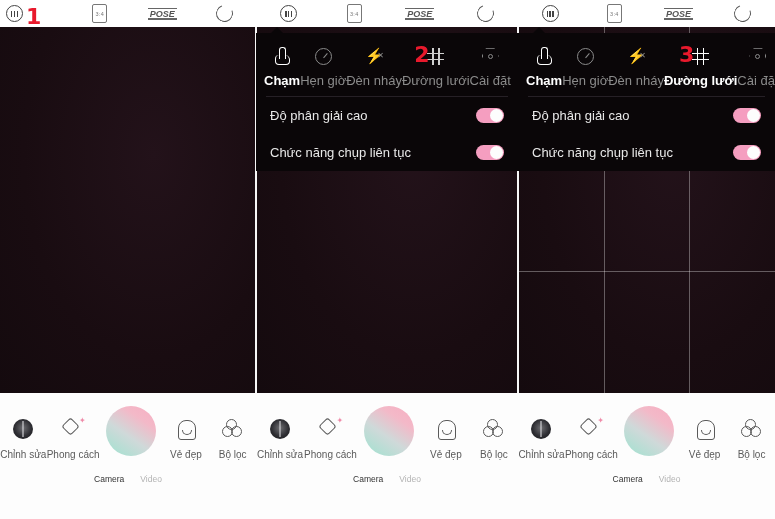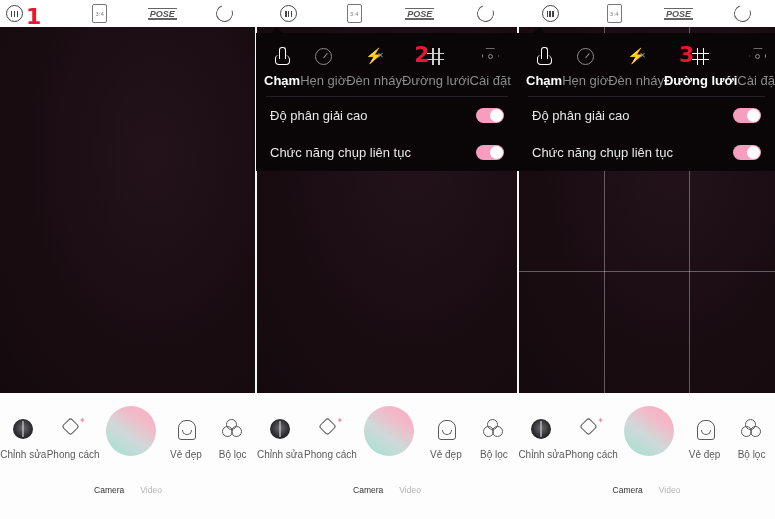--- a/index.html
+++ b/index.html
@@ -116,21 +116,21 @@
   .g-beauty::after { content:""; position:absolute; left:6px; top:11px; width:8px; height:4px;
                      border:1.4px solid #5a5a5a; border-top:none; border-radius:0 0 6px 6px; }
   .g-filter { width:22px; height:20px; position:relative; }
   .g-filter i { position:absolute; width:11px; height:11px; border:1.4px solid #5a5a5a; border-radius:50%; }
   .g-filter .c1 { left:0px; top:7px; } .g-filter .c2 { left:9px; top:7px; } .g-filter .c3 { left:4.5px; top:0px; }
 
   .shutter { width:50px; height:50px; border-radius:50%;
              background:linear-gradient(215deg, #f7aec2 0%, #f3b9c8 28%, #cfd9d9 58%, #9ee2cf 100%); }
   .shutter-wrap { flex:1.35; display:flex; align-items:flex-start; justify-content:center; margin-top:-10px; }
 
-  .modes { position:absolute; top:92px; left:0; right:0; display:flex;
+  .modes { position:absolute; top:81px; left:0; right:0; display:flex;
            align-items:center; justify-content:center; gap:16px; }
   .mode { font-size:8.5px; color:#b3b3b3; }
   .mode.active { color:#333333; }
 </style>
 </head>
 <body>
 
 <div class="stage">
 
   <div class="panel p1">

